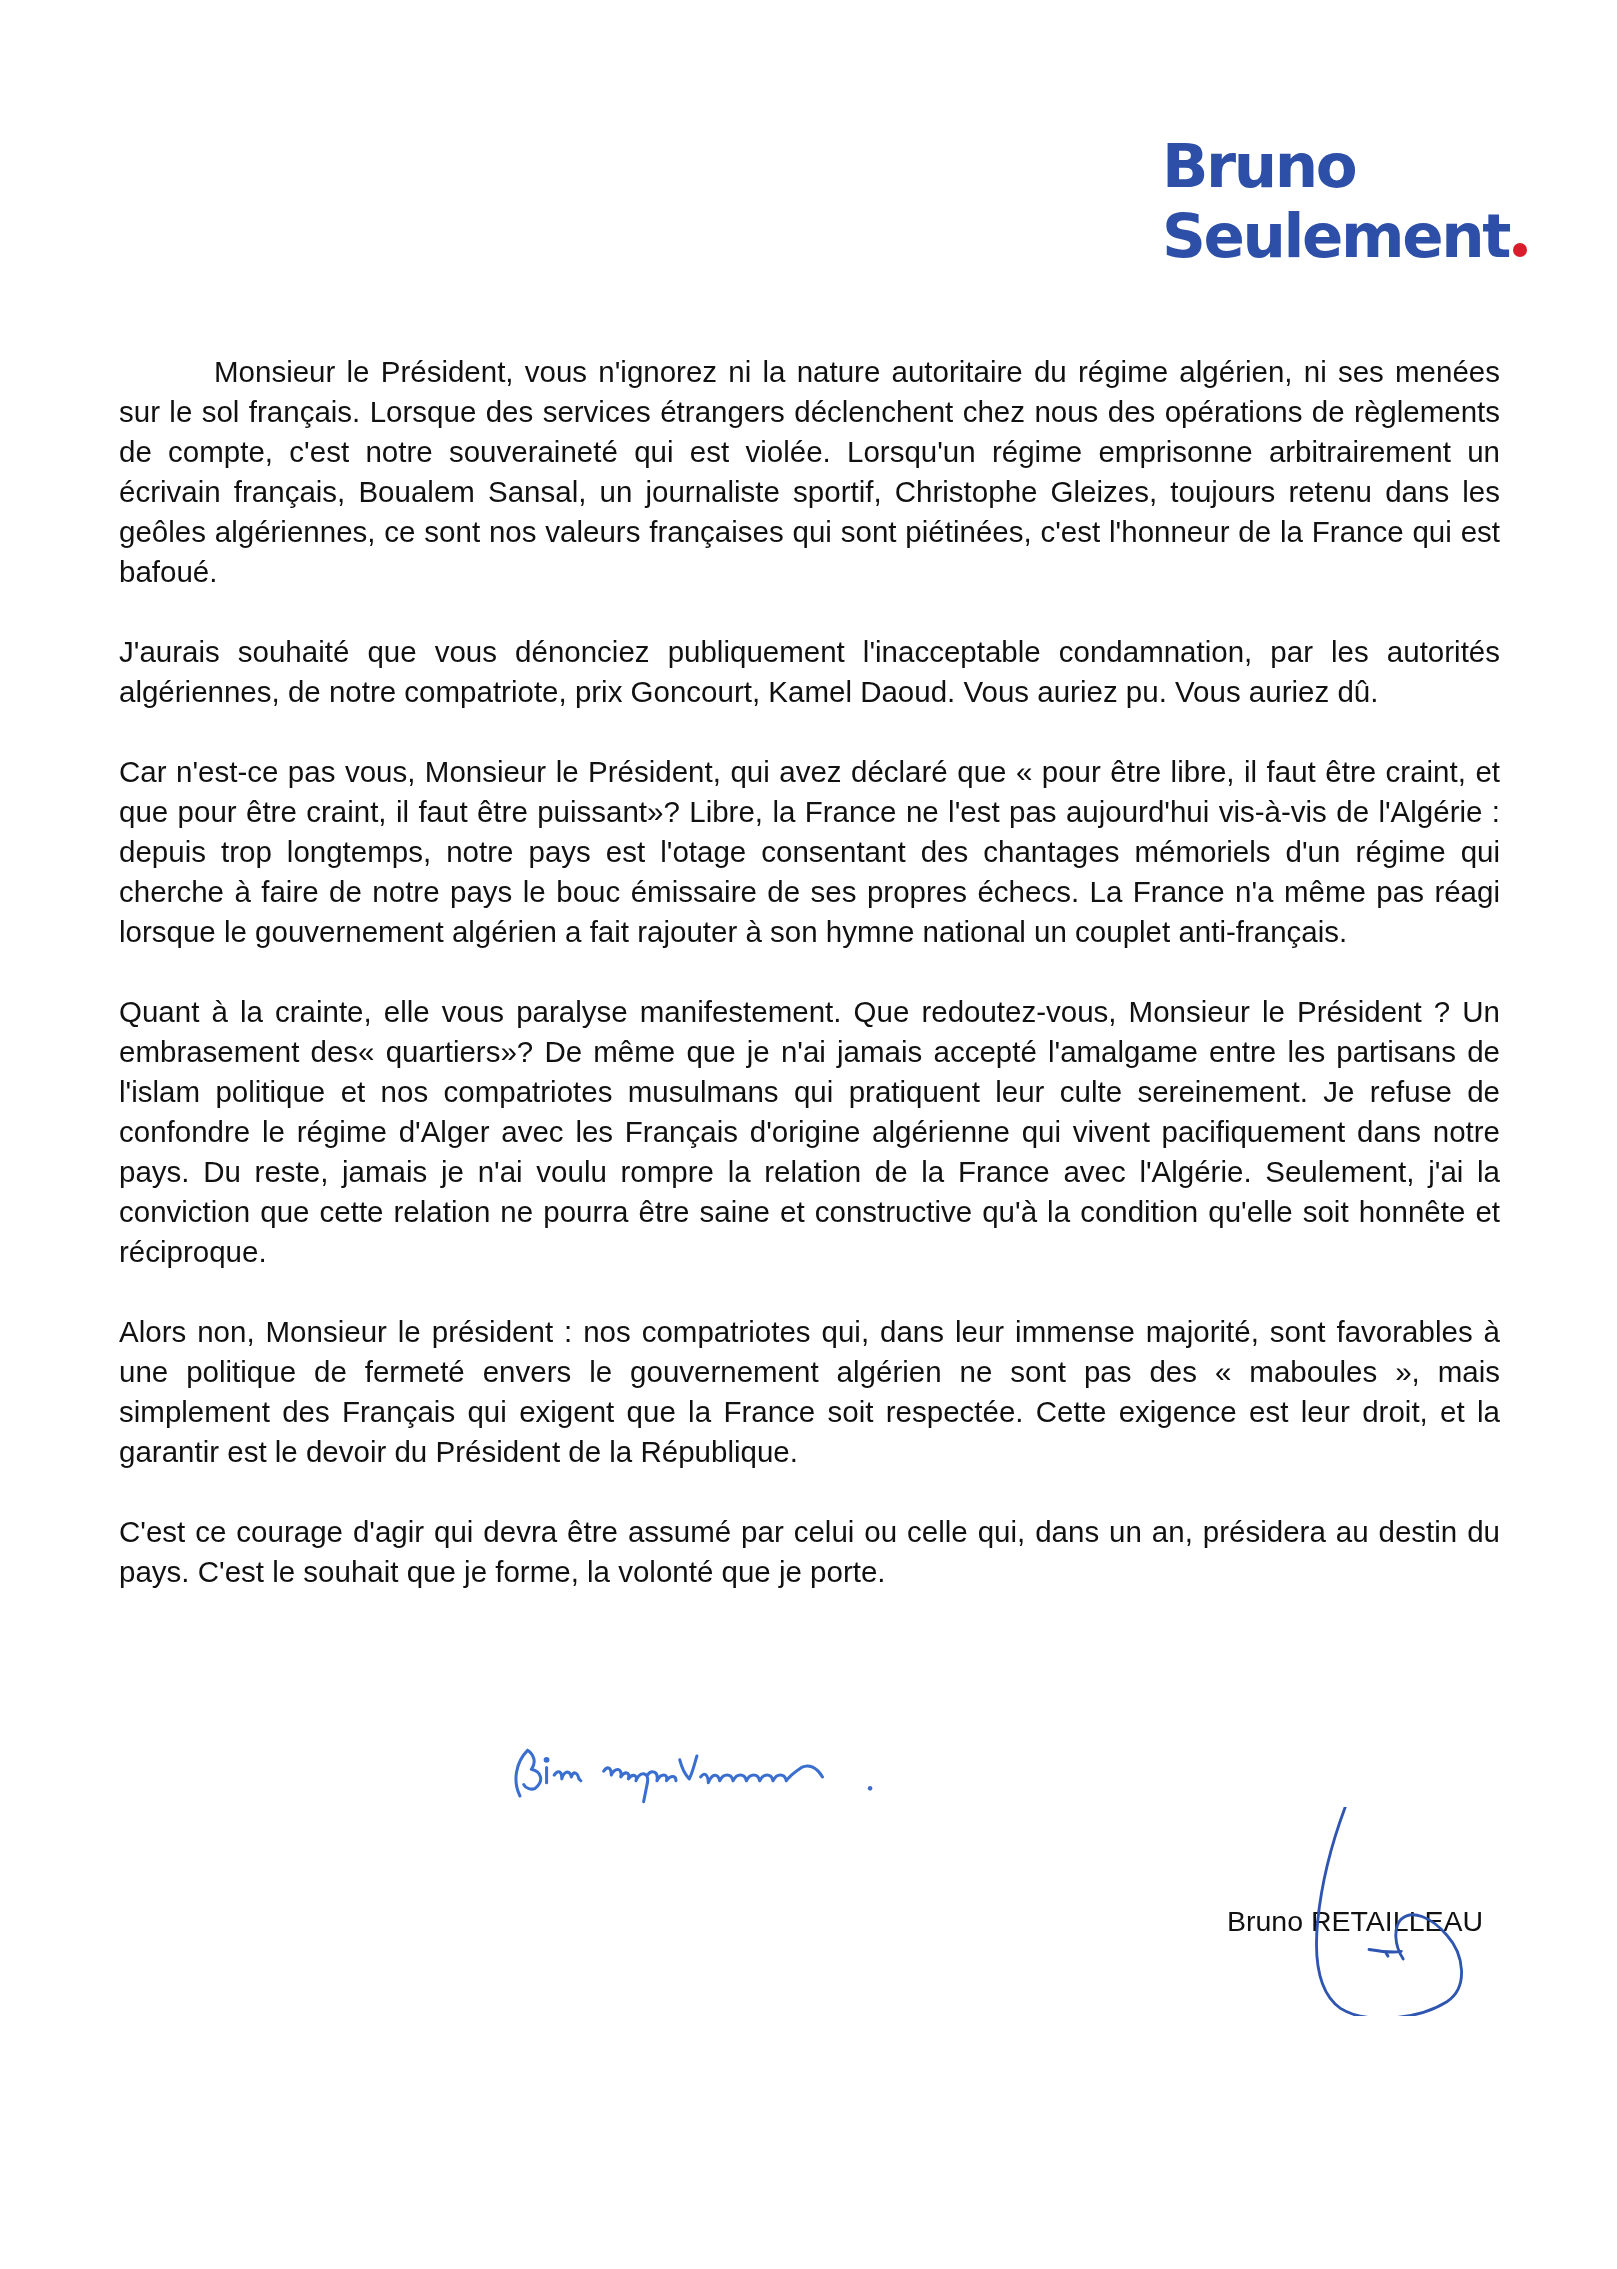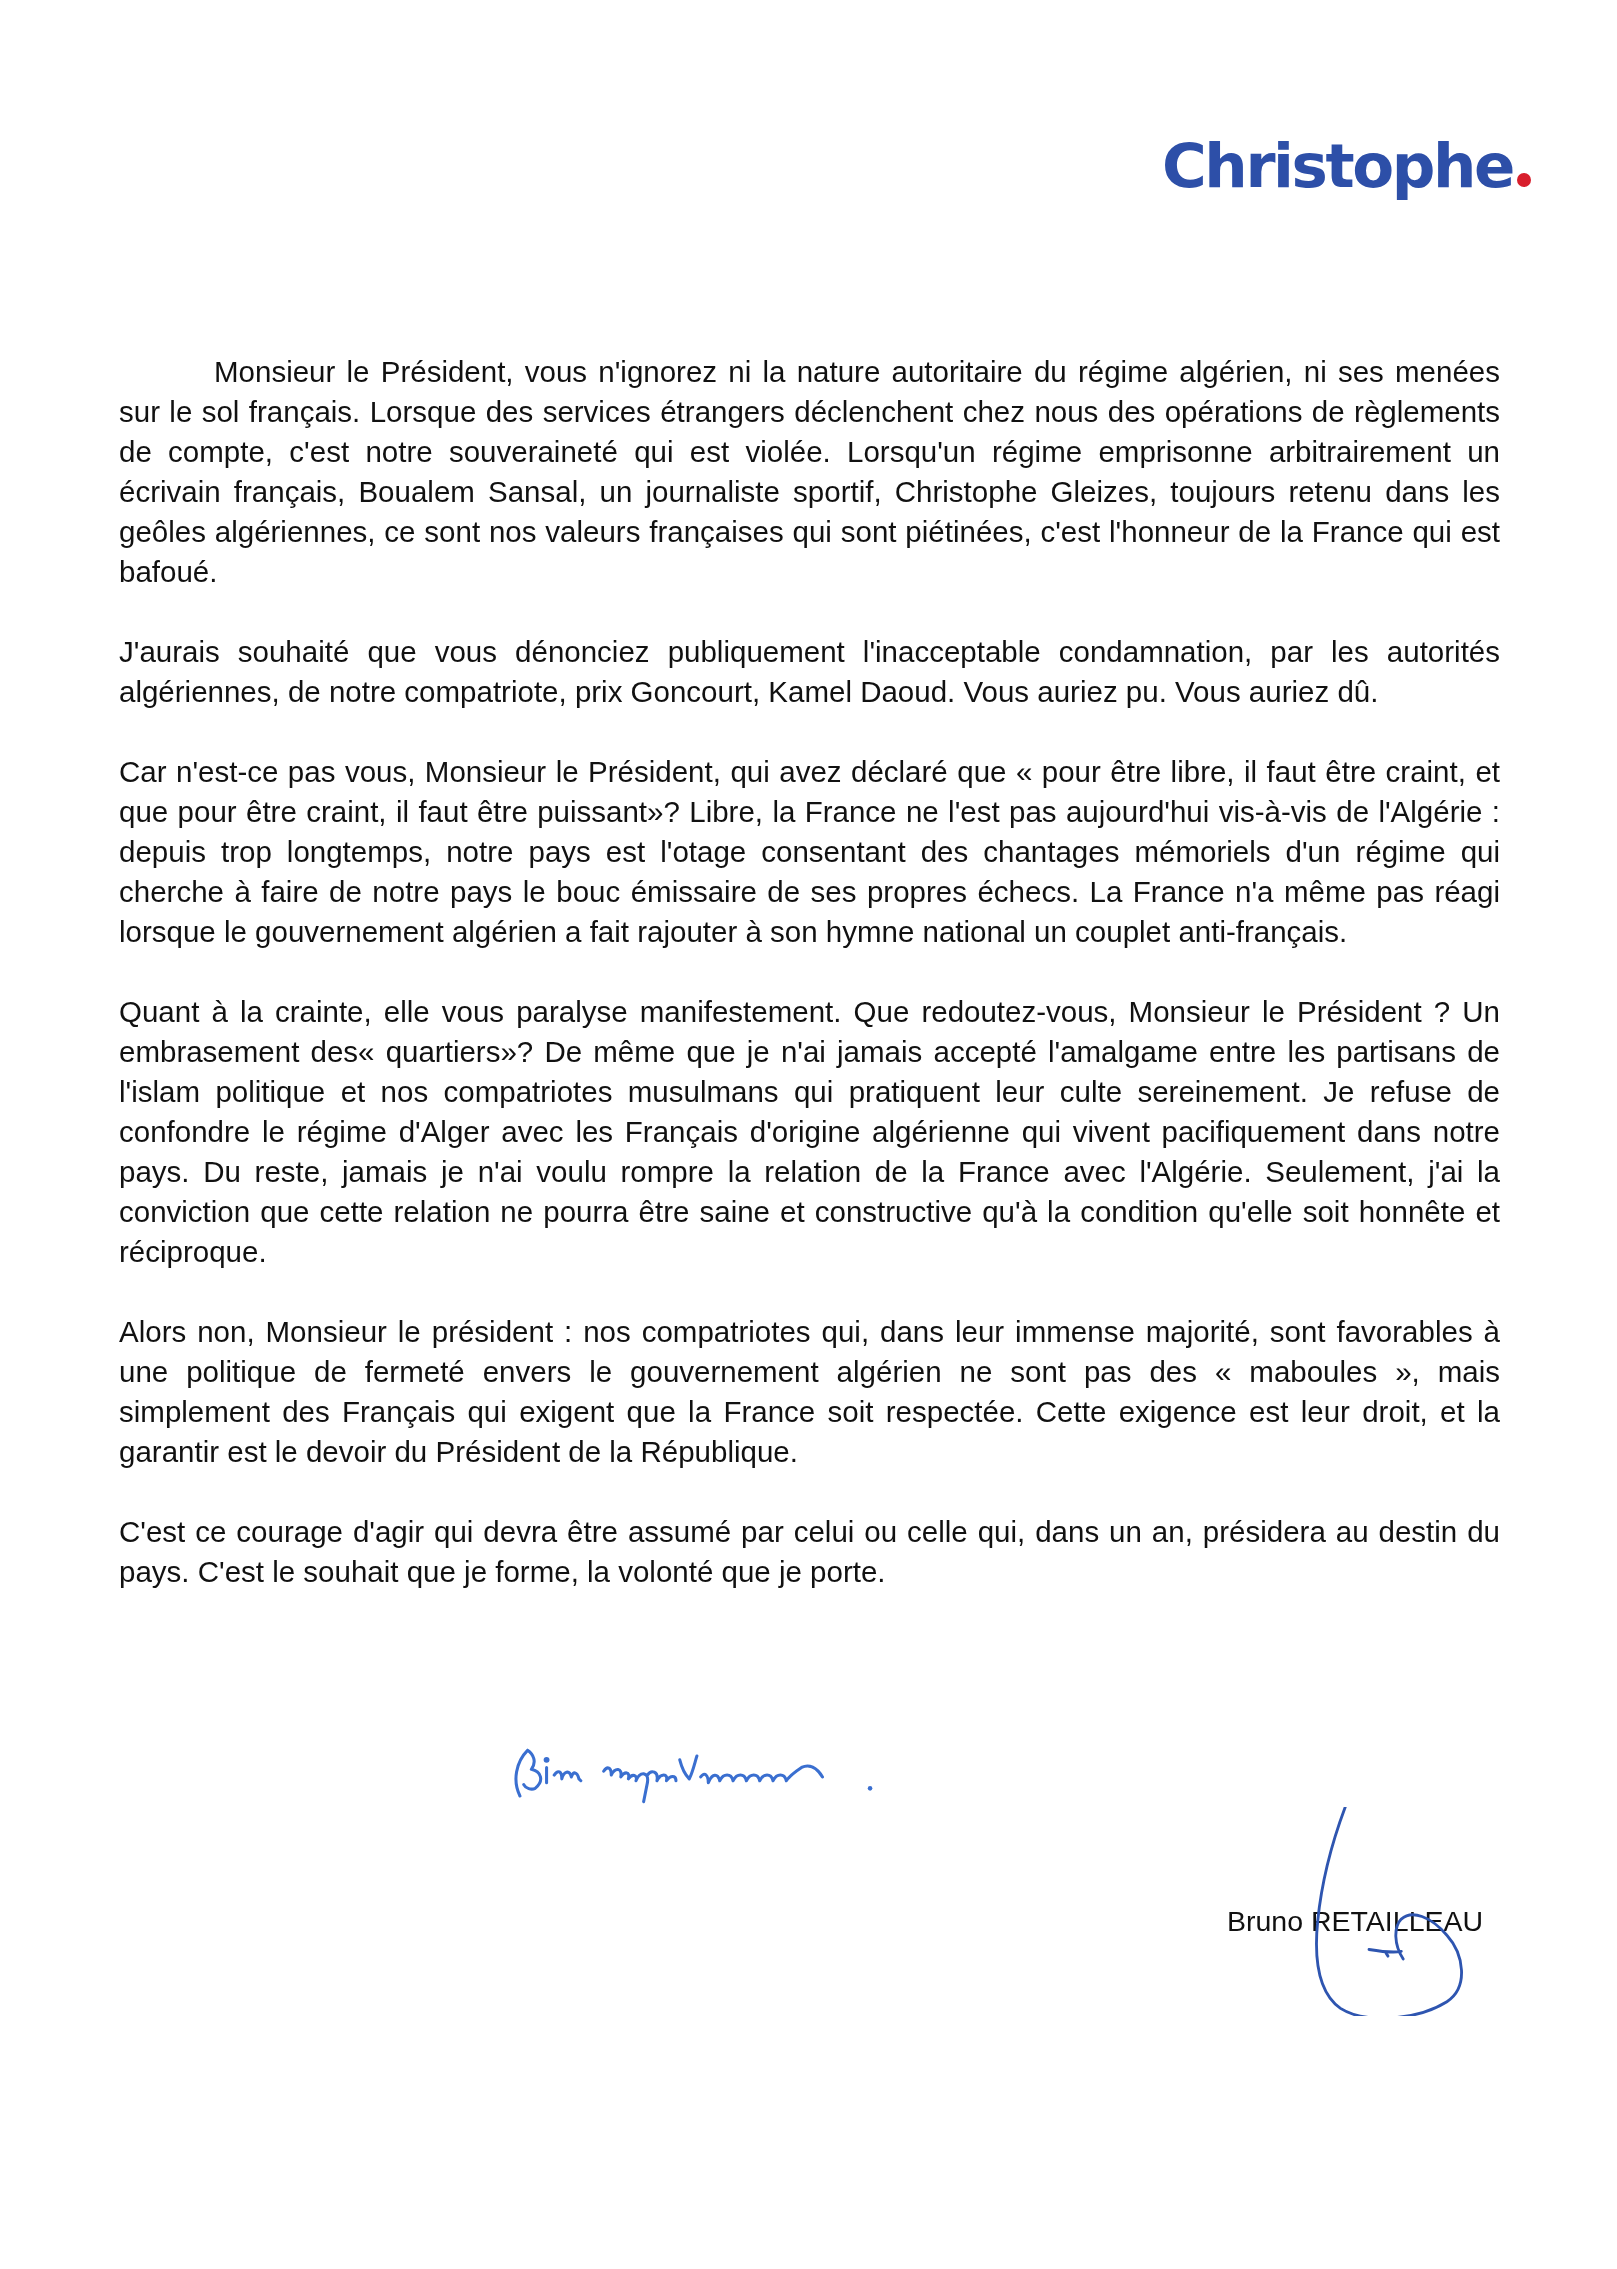--- a/index.html
+++ b/index.html
@@ -79,21 +79,22 @@
       position: absolute;
       left: 0;
       top: 0;
       z-index: 2;
     }
   </style>
 </head>
 <body>
 
 <div class="logo">
-  <span class="line"><span>Christophe</span><span class="dot"></span></span>
+  <span class="line">Bruno</span>
+  <span class="line"><span>Seulement</span><span class="dot"></span></span>
 </div>
 
 <div class="letter">
   <p class="first">Monsieur le Président, vous n'ignorez ni la nature autoritaire du régime algérien, ni ses menées sur le sol français. Lorsque des services étrangers déclenchent chez nous des opérations de règlements de compte, c'est notre souveraineté qui est violée. Lorsqu'un régime emprisonne arbitrairement un écrivain français, Boualem Sansal, un journaliste sportif, Christophe Gleizes, toujours retenu dans les geôles algériennes, ce sont nos valeurs françaises qui sont piétinées, c'est l'honneur de la France qui est bafoué.</p>
   <p>J'aurais souhaité que vous dénonciez publiquement l'inacceptable condamnation, par les autorités algériennes, de notre compatriote, prix Goncourt, Kamel Daoud. Vous auriez pu. Vous auriez dû.</p>
   <p>Car n'est-ce pas vous, Monsieur le Président, qui avez déclaré que « pour être libre, il faut être craint, et que pour être craint, il faut être puissant»? Libre, la France ne l'est pas aujourd'hui vis-à-vis de l'Algérie : depuis trop longtemps, notre pays est l'otage consentant des chantages mémoriels d'un régime qui cherche à faire de notre pays le bouc émissaire de ses propres échecs. La France n'a même pas réagi lorsque le gouvernement algérien a fait rajouter à son hymne national un couplet anti-français.</p>
   <p>Quant à la crainte, elle vous paralyse manifestement. Que redoutez-vous, Monsieur le Président ? Un embrasement des« quartiers»? De même que je n'ai jamais accepté l'amalgame entre les partisans de l'islam politique et nos compatriotes musulmans qui pratiquent leur culte sereinement. Je refuse de confondre le régime d'Alger avec les Français d'origine algérienne qui vivent pacifiquement dans notre pays. Du reste, jamais je n'ai voulu rompre la relation de la France avec l'Algérie. Seulement, j'ai la conviction que cette relation ne pourra être saine et constructive qu'à la condition qu'elle soit honnête et réciproque.</p>
   <p>Alors non, Monsieur le président : nos compatriotes qui, dans leur immense majorité, sont favorables à une politique de fermeté envers le gouvernement algérien ne sont pas des « maboules », mais simplement des Français qui exigent que la France soit respectée. Cette exigence est leur droit, et la garantir est le devoir du Président de la République.</p>
   <p>C'est ce courage d'agir qui devra être assumé par celui ou celle qui, dans un an, présidera au destin du pays. C'est le souhait que je forme, la volonté que je porte.</p>
 </div>

